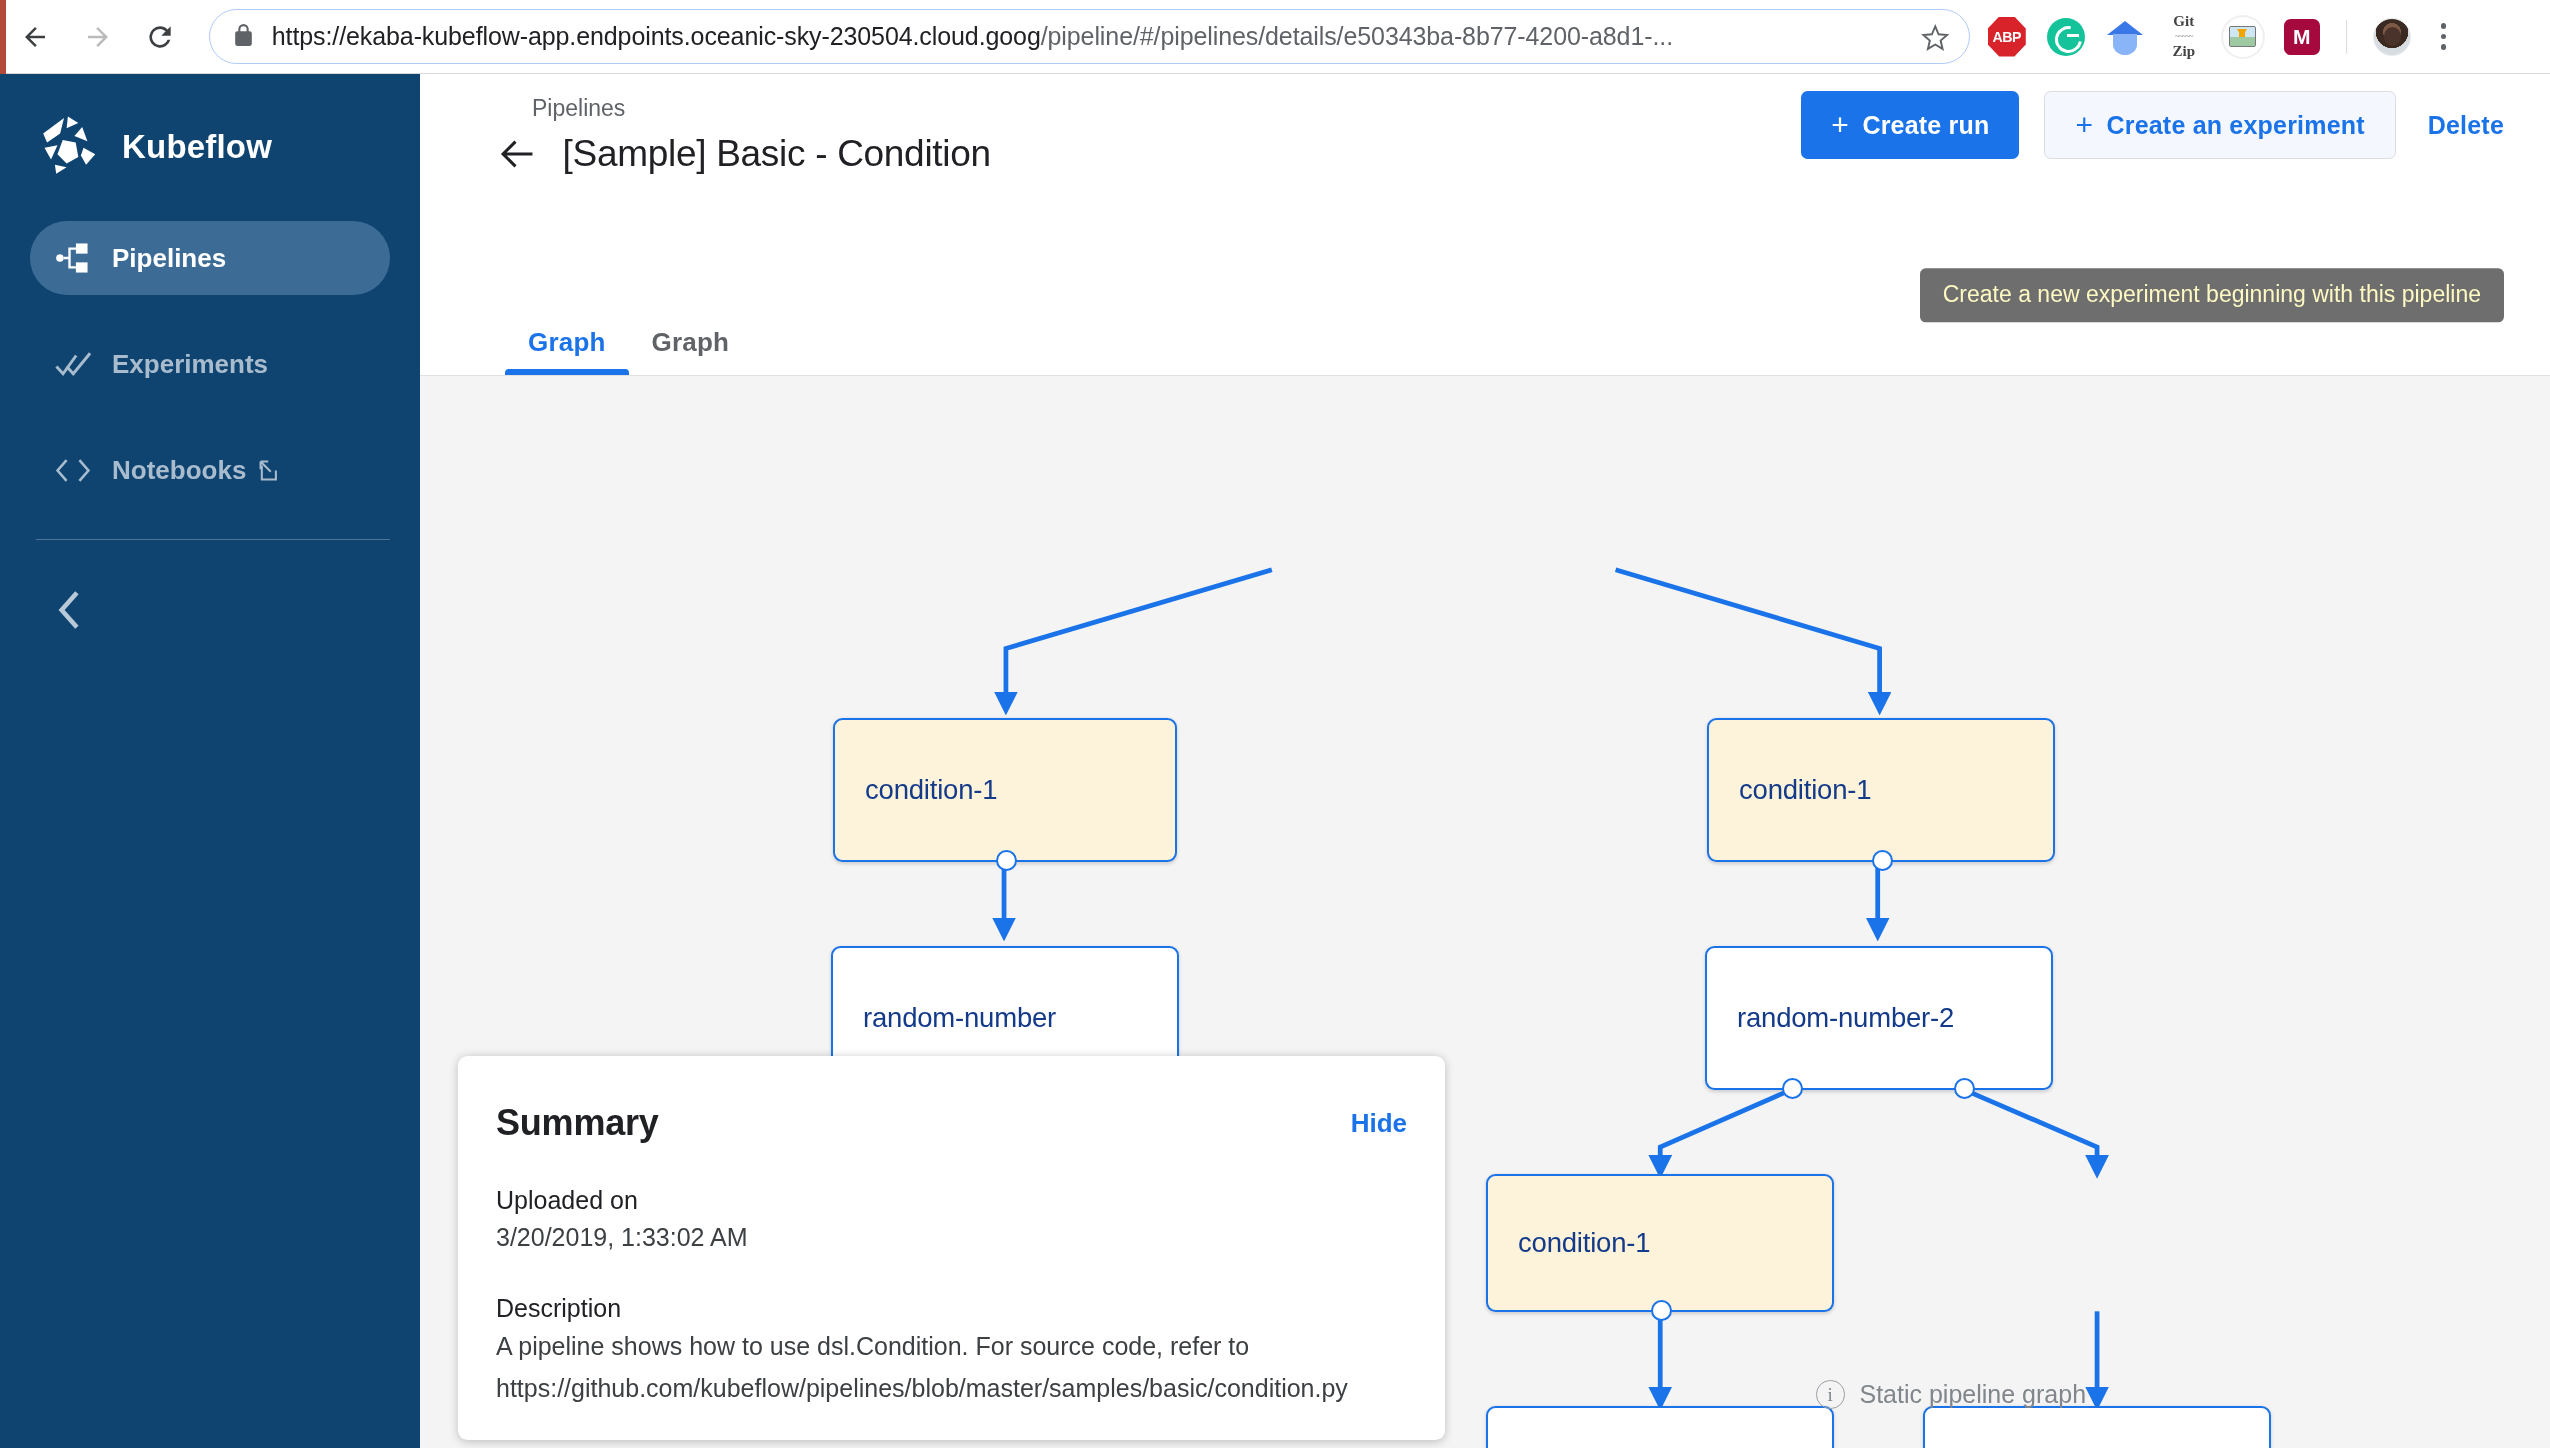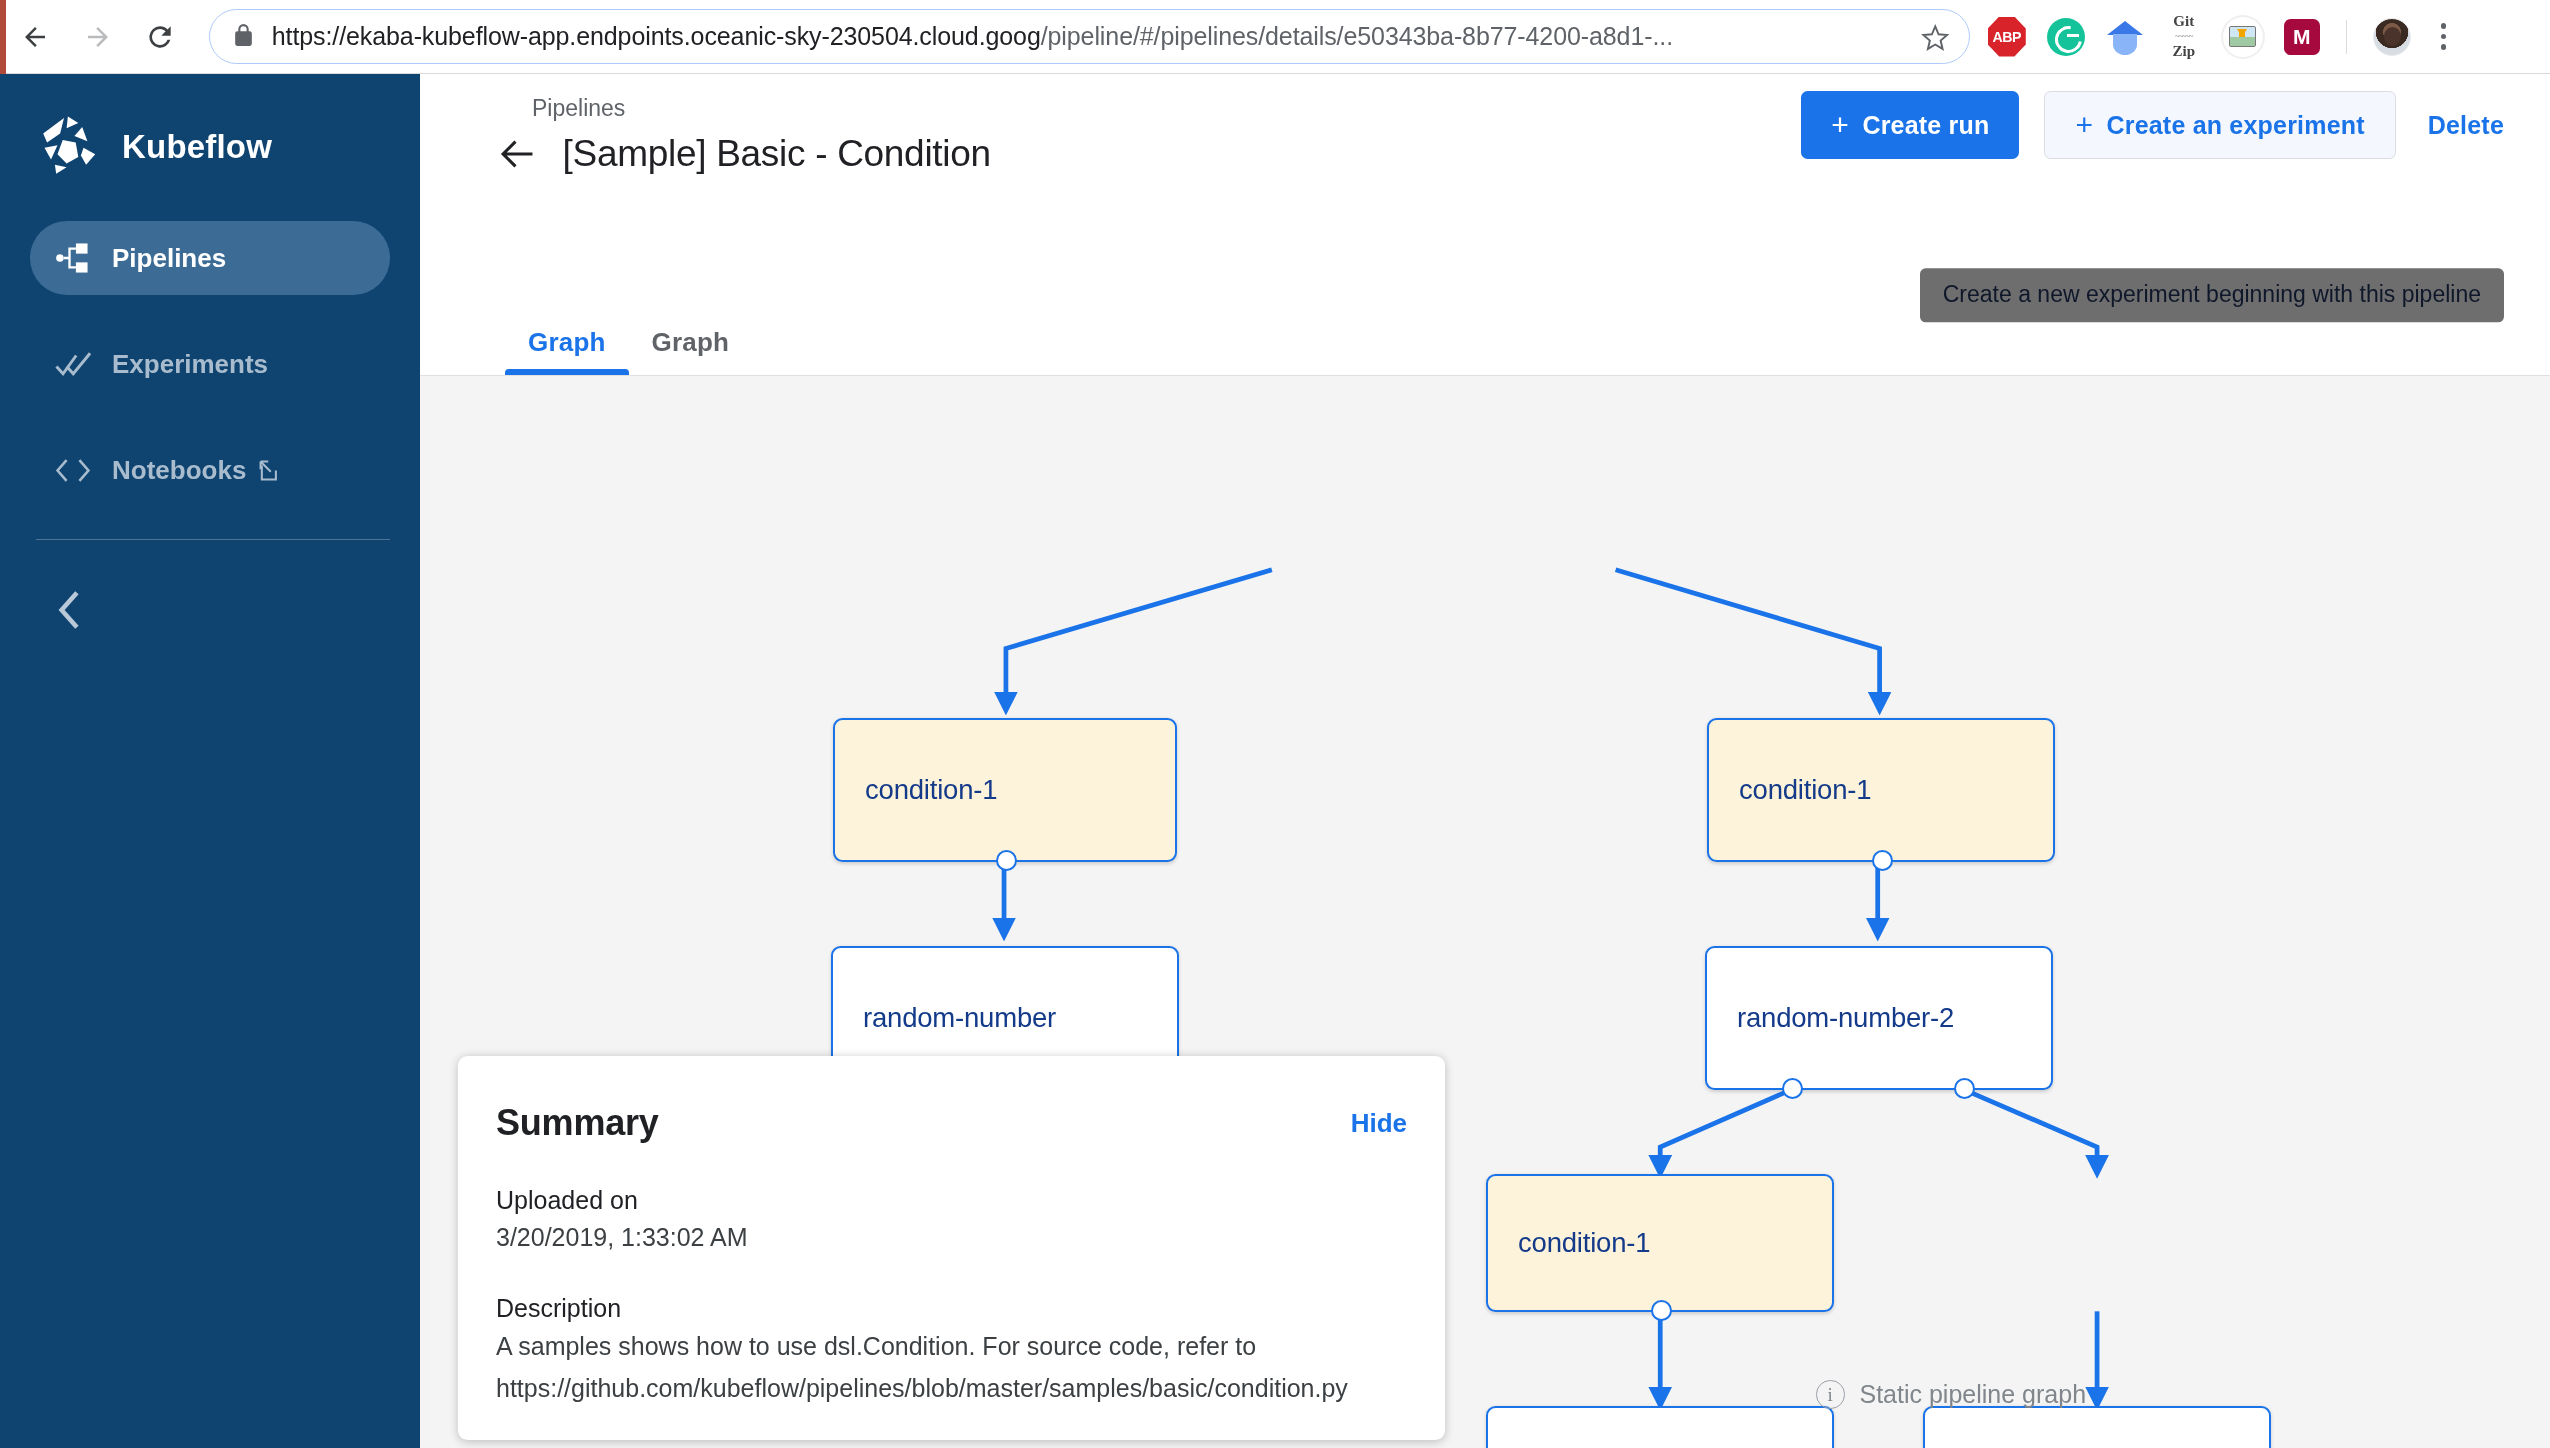--- a/index.html
+++ b/index.html
@@ -168,21 +168,21 @@
     letter-spacing:0.2px;
   }
   .btn-text {
     background:none; border:none; color:#1a73e8; font-size: 25px; font-weight:bold;
     margin-left: 32px; cursor:pointer; letter-spacing:0.2px;
   }
   .plus { font-size: 30px; font-weight: 400; margin-right: 13.3px; line-height:1; }
 
   .tooltip {
     position:absolute; right: 46px; top: 199px; transform: translateY(-4.7px);
-    background:#6e6e6e; color:#0f172a; font-size: 23px; border-radius: 5.7px;
+    background:#6e6e6e; color:#fef9c3; font-size: 23px; border-radius: 5.7px;
     padding: 13.3px 23px; white-space:nowrap;
   }
 
   .tabs {
     position:absolute; left: 0; top: 211px; right:0; height: 91px;
     border-bottom: 0.9px solid #e0e0e0; display:flex; align-items:flex-end;
     padding-left: 85px;
   }
   .tab {
     font-size: 26px; font-weight: bold; color:#5f6368; padding: 0 23px 17px 23px;
@@ -488,20 +488,20 @@
       </div>
 
       <div class="summary-card">
         <div class="summary-head">
           <span class="summary-title">Summary</span>
           <span class="summary-hide">Hide</span>
         </div>
         <div class="sum-label">Uploaded on</div>
         <div class="sum-value">3/20/2019, 1:33:02 AM</div>
         <div class="sum-label">Description</div>
-        <div class="sum-desc">A samples shows how to use dsl.Condition. For source code, refer to</div>
+        <div class="sum-desc">A pipeline shows how to use dsl.Condition. For source code, refer to</div>
         <div class="sum-desc">https://github.com/kubeflow/pipelines/blob/master/samples/basic/condition.py</div>
       </div>
 
     </div>
   </div>
 </div>
 
 
 </body></html>

